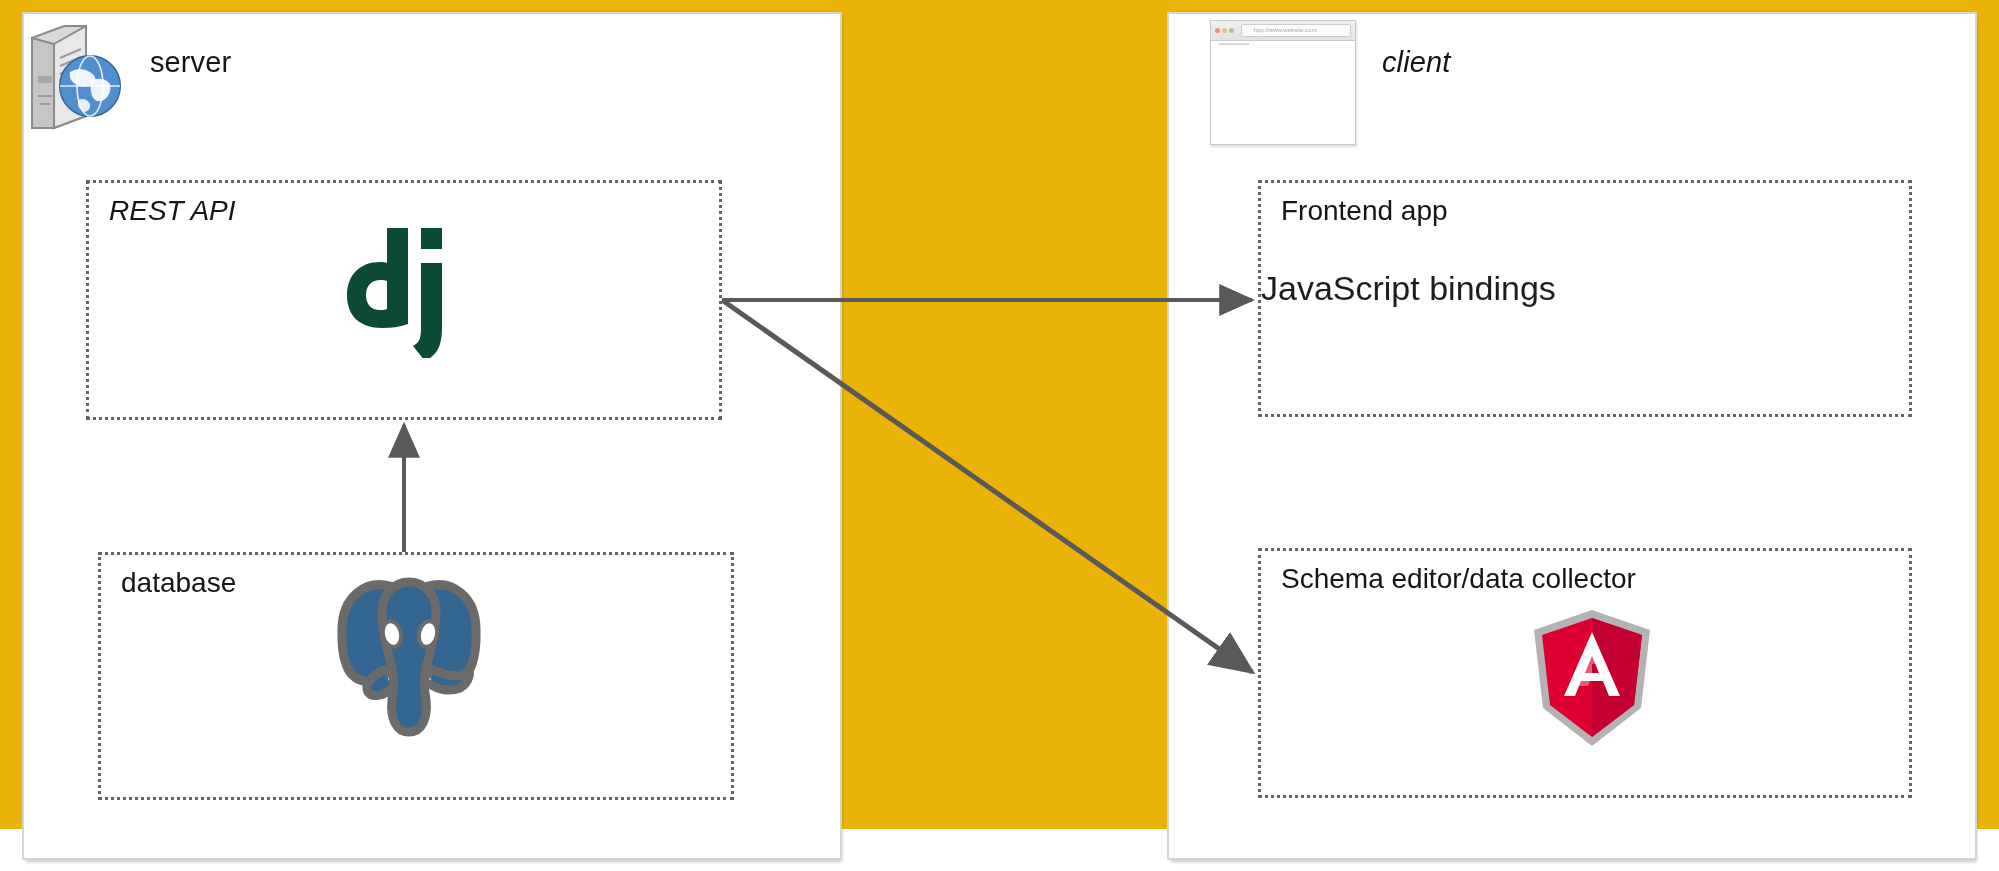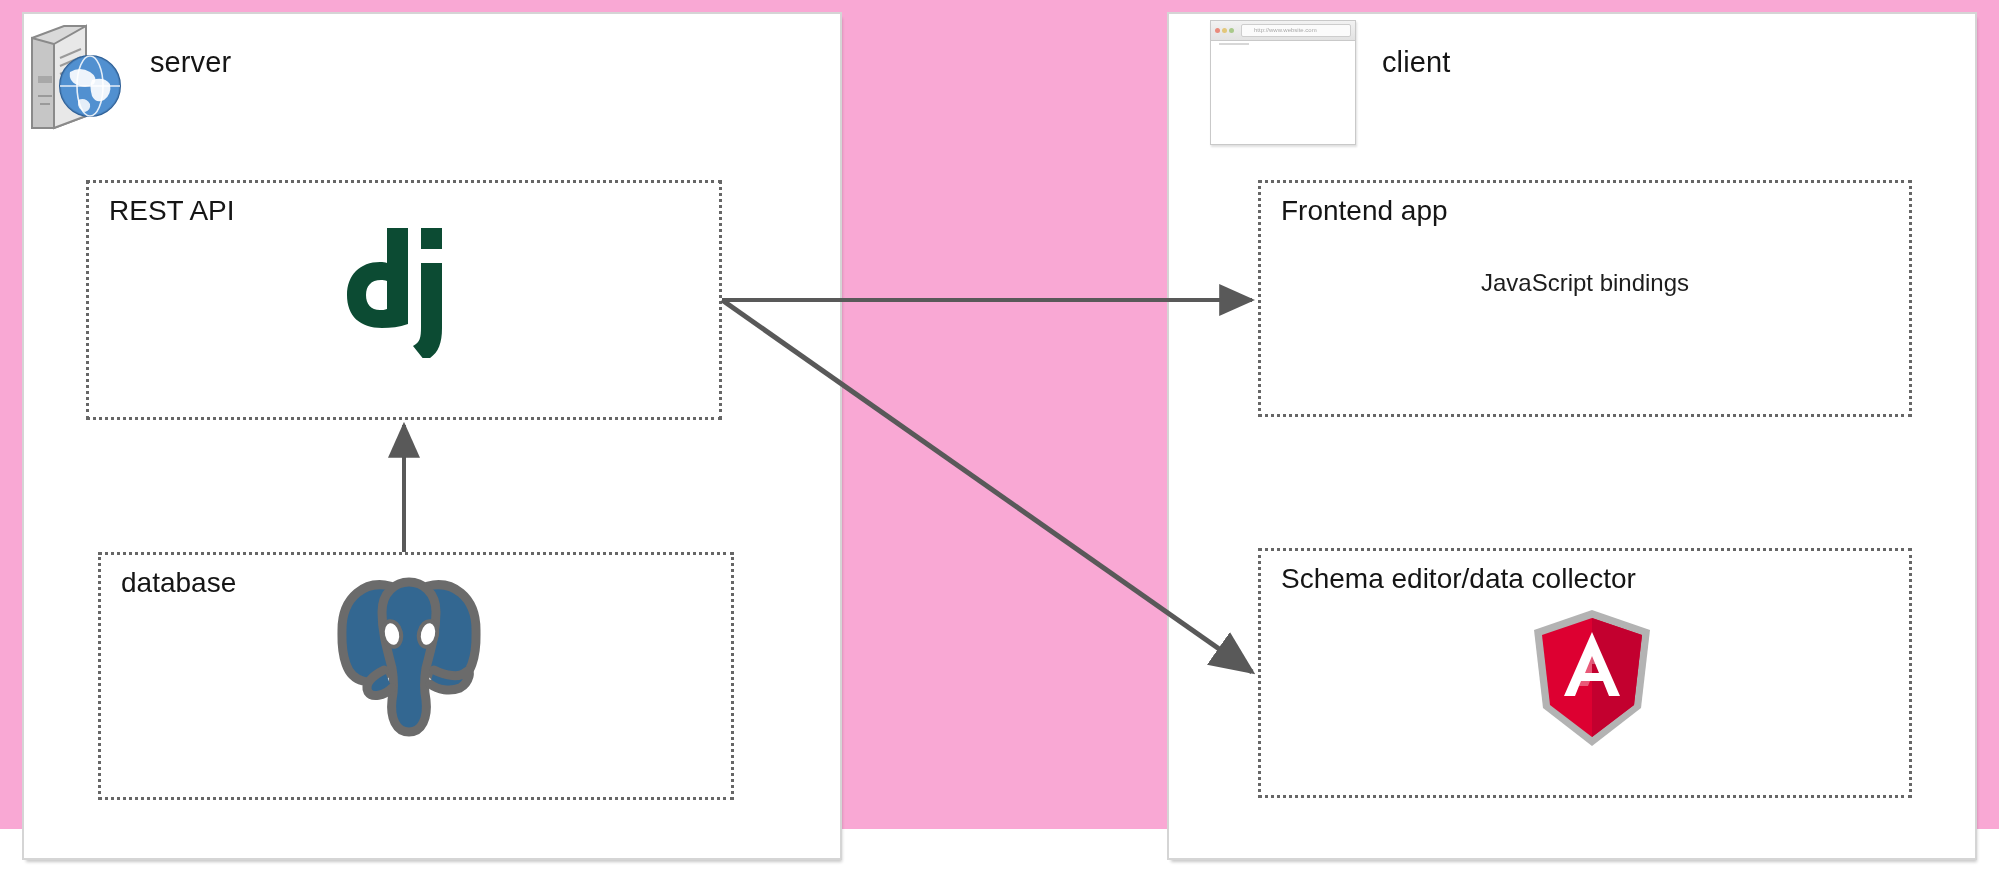--- a/index.html
+++ b/index.html
@@ -11,21 +11,21 @@
   body {
     font-family: "Liberation Sans", sans-serif;
     width: 1999px;
     height: 871px;
     overflow: hidden;
   }
   #canvas {
     position: relative;
     width: 1999px;
     height: 829px;
-    background: #f9a8d4;
+    background: #eab308;
   }
 
   
   .zone {
     position: absolute;
     background: #ffffff;
     border: 2px solid #d5d5d5;
     box-shadow: 2px 4px 3px -2px rgba(0,0,0,0.22);
     box-sizing: border-box;
   }
@@ -51,27 +51,26 @@
     position: absolute;
     left: 20px;
     top: 12px;
     font-size: 28px;
     color: #151515;
     white-space: nowrap;
   }
   .dbox-center-text {
     position: absolute;
     left: 0; right: 0;
-    text-align: center;
-    font-size: 24px;
+    font-size: 34px;
     color: #1d1d1d;
     white-space: nowrap;
   }
 
-  #box-restapi  { left: 86px;   top: 180px; width: 636px; height: 240px; }
+  #box-restapi  { left: 86px;   top: 180px; width: 636px; height: 240px; font-style: italic; }
   #box-database { left: 98px;   top: 552px; width: 636px; height: 248px; }
   #box-frontend { left: 1258px; top: 180px; width: 654px; height: 237px; text-decoration: underline; }
   #box-schema   { left: 1258px; top: 548px; width: 654px; height: 250px; text-align: right; }
 
   
   #arrow-layer {
     position: absolute;
     left: 0; top: 0;
     width: 1999px;
     height: 871px;
@@ -226,21 +225,21 @@
       <span class="tl-dot tl-green"></span>
       <span id="browser-addr">
         <span id="browser-addr-text">http://www.website.com</span>
       </span>
     </div>
     <div id="browser-body">
       <div id="browser-tabline"></div>
     </div>
   </div>
 
-  <div class="zone-label" style="left:1382px; top:46px;">client</div>
+  <div class="zone-label" style="left:1382px; top:46px;font-style:italic;">client</div>
 
   <div class="dbox" id="box-frontend">
     <div class="dbox-label">Frontend app</div>
     <div class="dbox-center-text" style="top:86px;">JavaScript bindings</div>
   </div>
 
   <div class="dbox" id="box-schema">
     <div class="dbox-label">Schema editor/data collector</div>
   </div>
 

